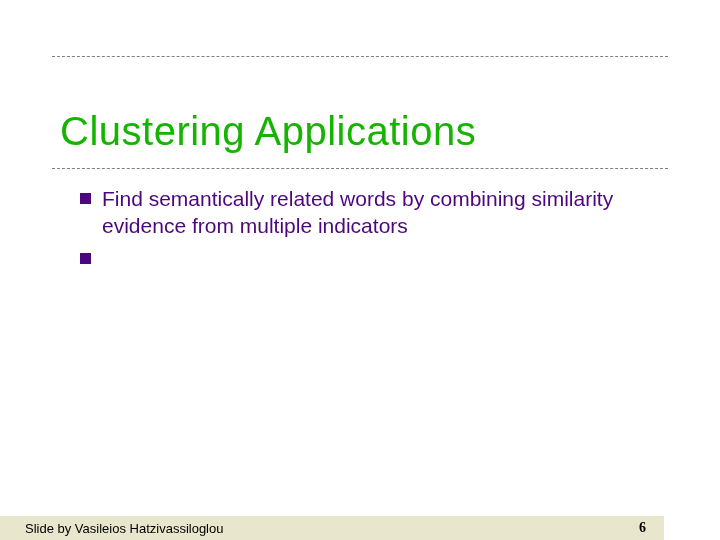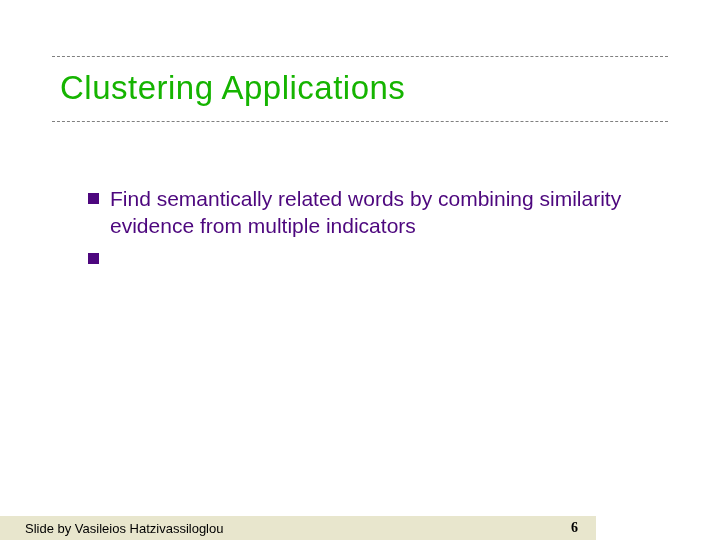--- a/index.html
+++ b/index.html
@@ -9,28 +9,29 @@
     position: absolute;
     top: 56px;
     left: 52px;
     width: 616px;
     border-top: 1px dashed #808080;
     border-bottom: 1px dashed #808080;
     padding: 12px 8px 14px 8px;
   }
   .title-text {
     color: #15b400;
-    font-size: 33px;
+    font-size: 40px;
     font-weight: 400;
     letter-spacing: 0.5px;
+    margin-top: 40px;
   }
   .body-list {
     position: absolute;
     top: 186px;
-    left: 88px;
+    left: 80px;
     width: 560px;
     list-style: none;
     color: #4d077e;
   }
   .body-list li {
     position: relative;
     padding-left: 22px;
     margin-bottom: 6px;
     font-size: 21px;
     line-height: 1.28;
@@ -41,21 +42,21 @@
     top: 7px;
     width: 11px;
     height: 11px;
     background: #4d077e;
     display: inline-block;
   }
   .footer-bar {
     position: absolute;
     left: 0;
     bottom: 0;
-    width: 596px;
+    width: 664px;
     background: #e8e6cd;
     padding: 4px 18px 4px 25px;
     display: flex;
     align-items: center;
     justify-content: space-between;
   }
   .footer-credit {
     font-family: Arial, Helvetica, sans-serif;
     font-size: 13px;
     color: #000000;

